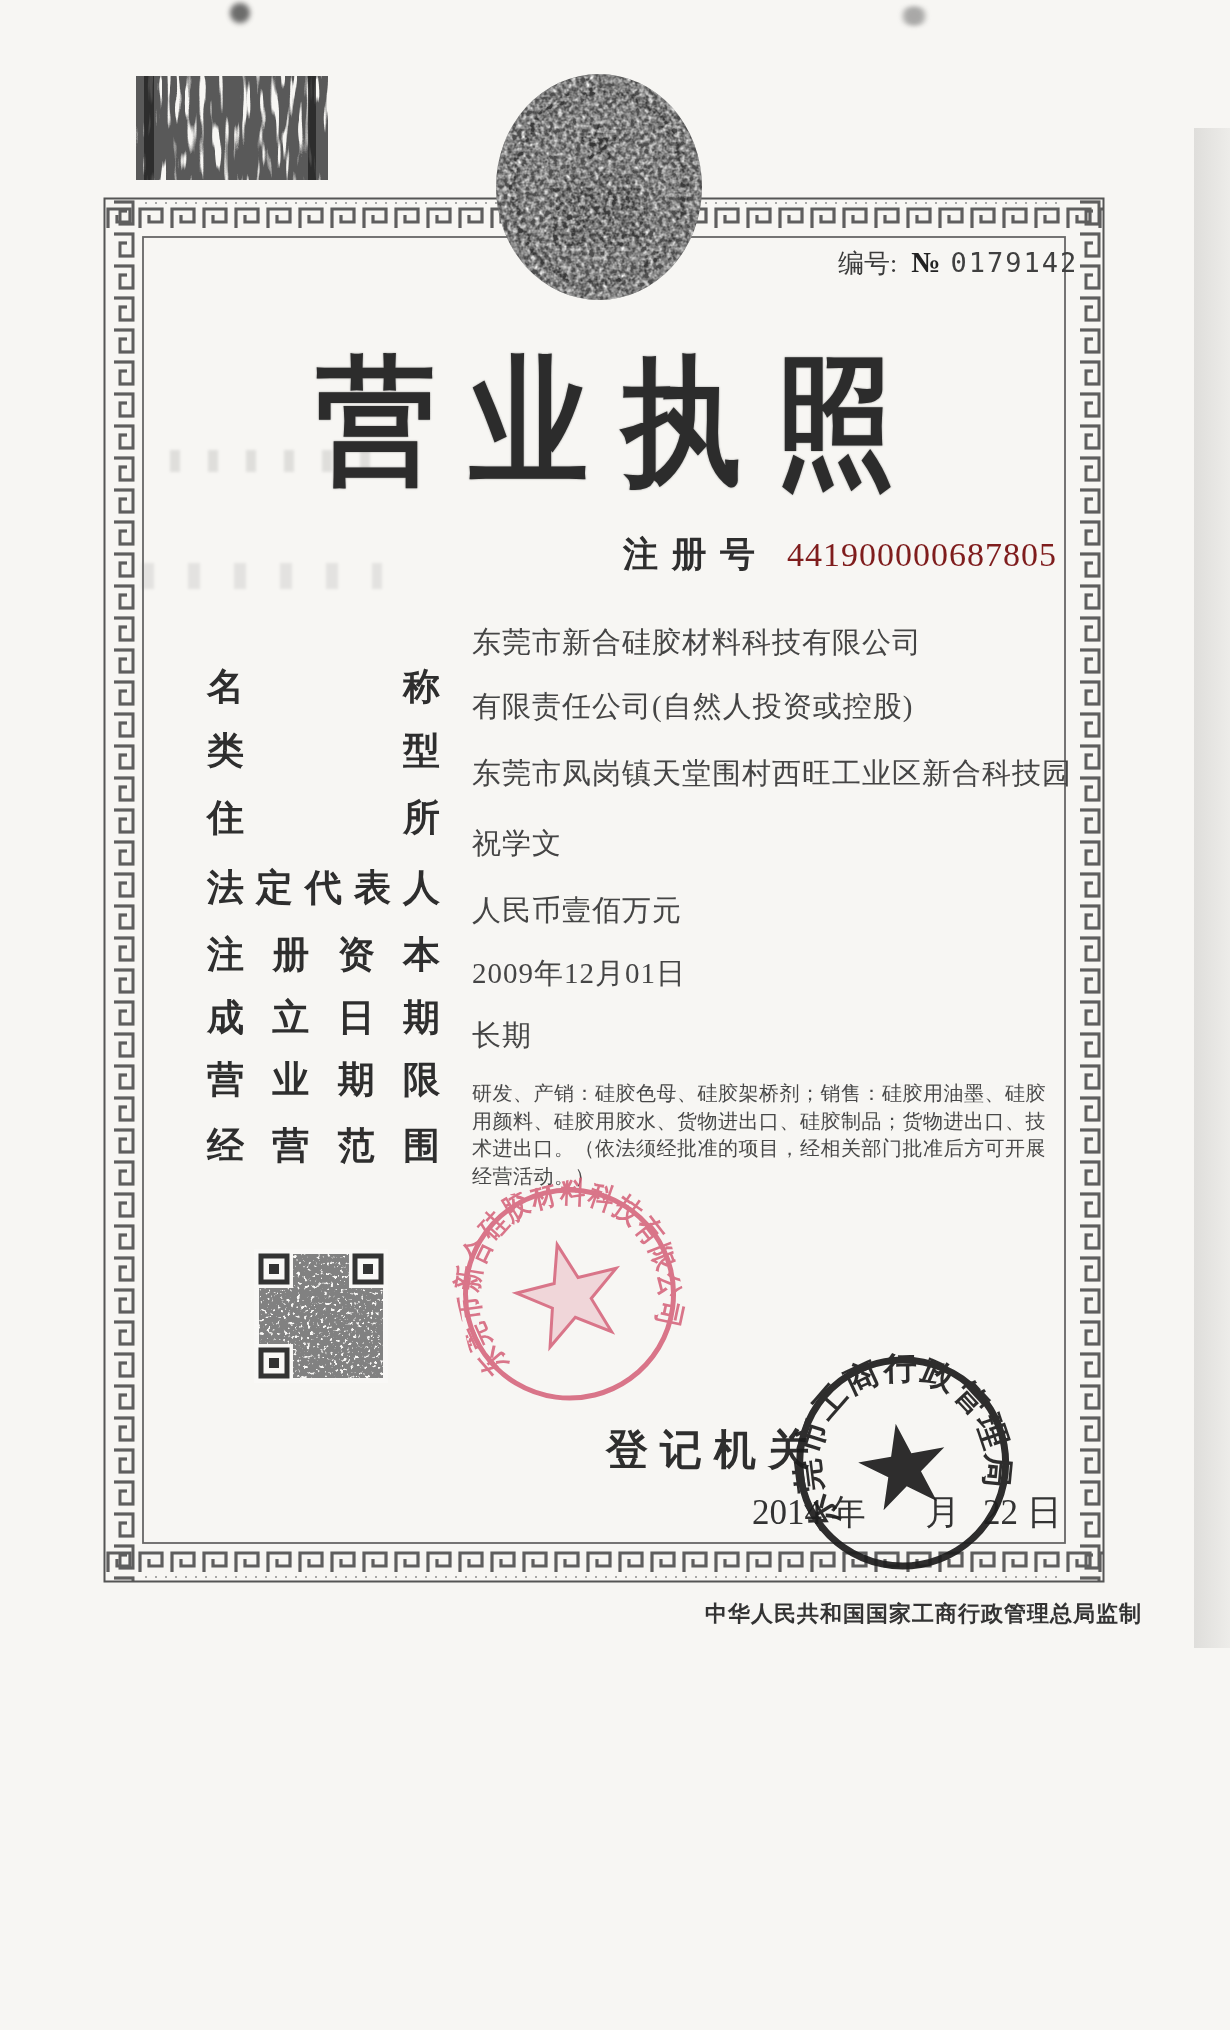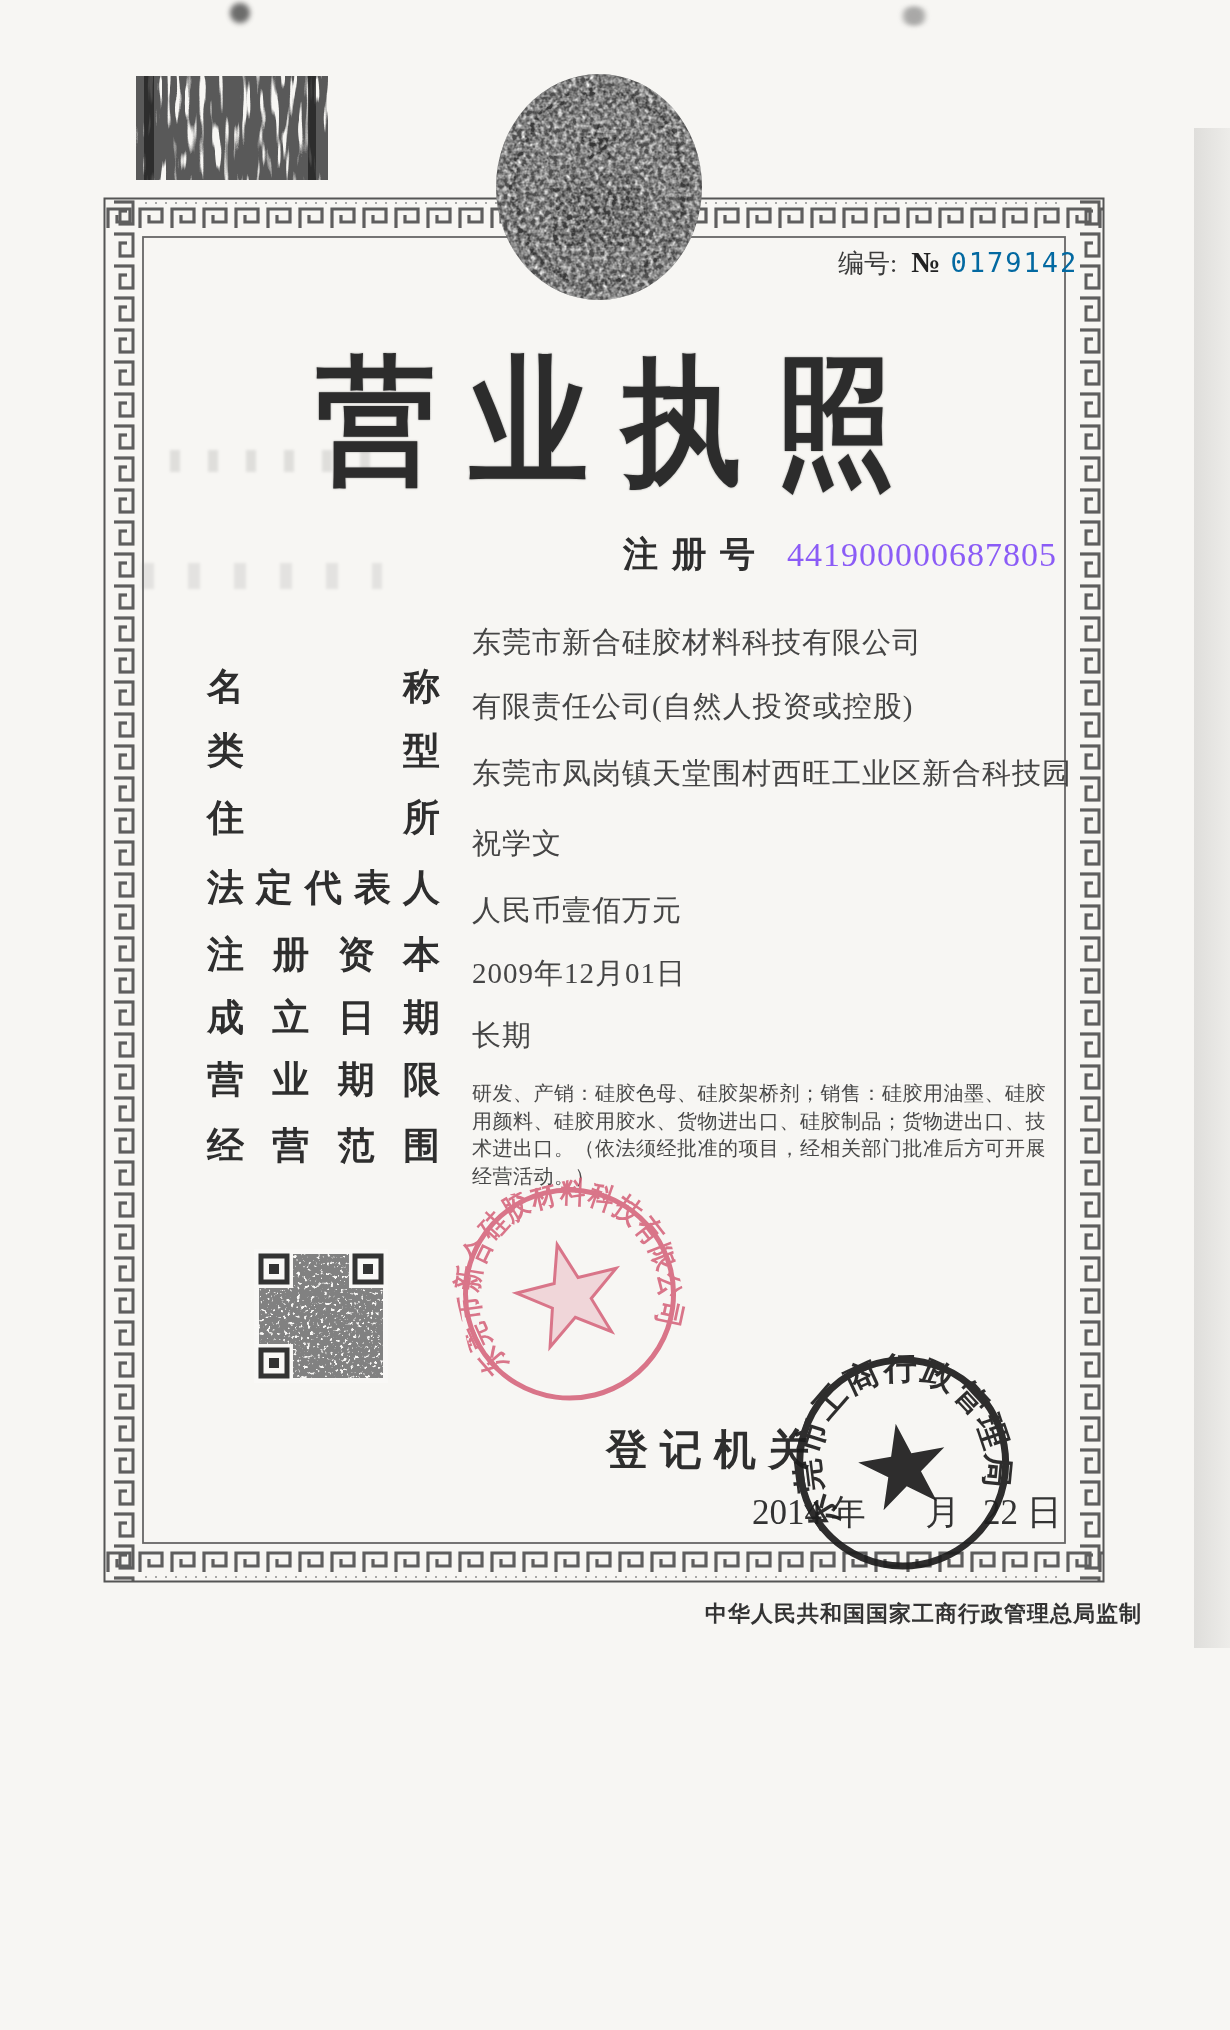--- a/index.html
+++ b/index.html
@@ -17,28 +17,28 @@
         background:repeating-linear-gradient(90deg,rgba(110,110,110,.35) 0 10px,transparent 10px 38px);}
   .ghost2{left:142px;top:563px;width:240px;height:26px;filter:blur(1.5px);opacity:.45;
         background:repeating-linear-gradient(90deg,rgba(110,110,110,.32) 0 12px,transparent 12px 46px);}
   
   .barcode{left:136px;top:72px;z-index:2;}
   .emblem{left:490px;top:70px;z-index:3;}
   .frame{left:103px;top:197px;z-index:1;}
   
   .serial{left:838px;top:246px;z-index:3;font-size:26px;color:#3b3b3b;white-space:nowrap;}
   .serial .nosym{font-size:29px;font-weight:bold;margin:0 10px 0 14px;color:#222;}
-  .serial .digits{font-family:"DejaVu Sans Mono", monospace;font-size:27px;letter-spacing:2px;color:#0369a1;}
+  .serial .digits{font-family:"DejaVu Sans Mono", monospace;font-size:27px;letter-spacing:2px;color:#404040;}
   .title{left:103px;top:330px;width:1002px;margin:0;text-align:center;z-index:3;
          font-size:138px;font-weight:bold;letter-spacing:40px;padding-left:20px;color:#2c2c2c;
          transform:scaleX(.86);transform-origin:50% 50%;text-shadow:0 0 2px rgba(44,44,44,.55);}
   .regline{left:623px;top:531px;z-index:3;white-space:nowrap;}
   .reglabel{display:inline-block;width:132px;font-size:35px;font-weight:700;color:#2e2e2e;
             text-align-last:justify;vertical-align:baseline;}
-  .regnum{margin-left:28px;font-size:34px;color:#8b5cf6;letter-spacing:1px;}
+  .regnum{margin-left:28px;font-size:34px;color:#7f1d1d;letter-spacing:1px;}
   .row{left:207px;z-index:3;white-space:nowrap;}
   .flabel{display:inline-block;width:233px;font-size:37px;font-weight:700;color:#2e2e2e;
           text-align-last:justify;vertical-align:top;margin-top:45px;}
   .fvalue{display:inline-block;margin-left:32px;font-size:29px;color:#454545;letter-spacing:1px;
           vertical-align:top;padding-top:6px;}
   .scope .fvalue{width:585px;font-size:20px;line-height:27.5px;white-space:normal;
                  letter-spacing:.5px;color:#484848;padding-top:4px;}
   .qr{left:254px;top:1249px;z-index:3;}
   .stampR{left:459px;top:1183px;z-index:5;transform:rotate(-14deg);opacity:.85;}
   .stampB{left:791px;top:1351px;z-index:5;transform:rotate(-10deg);opacity:.92;}

